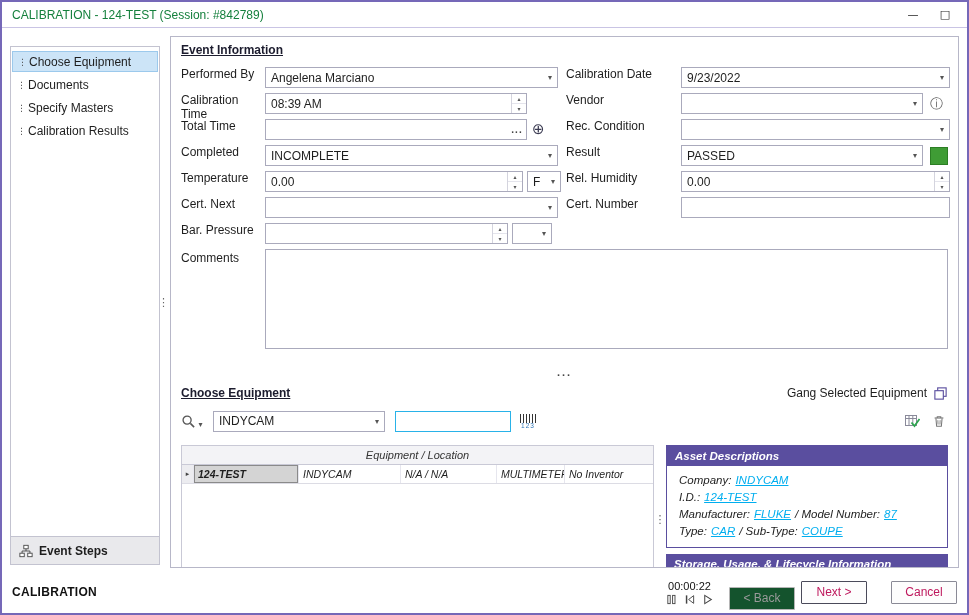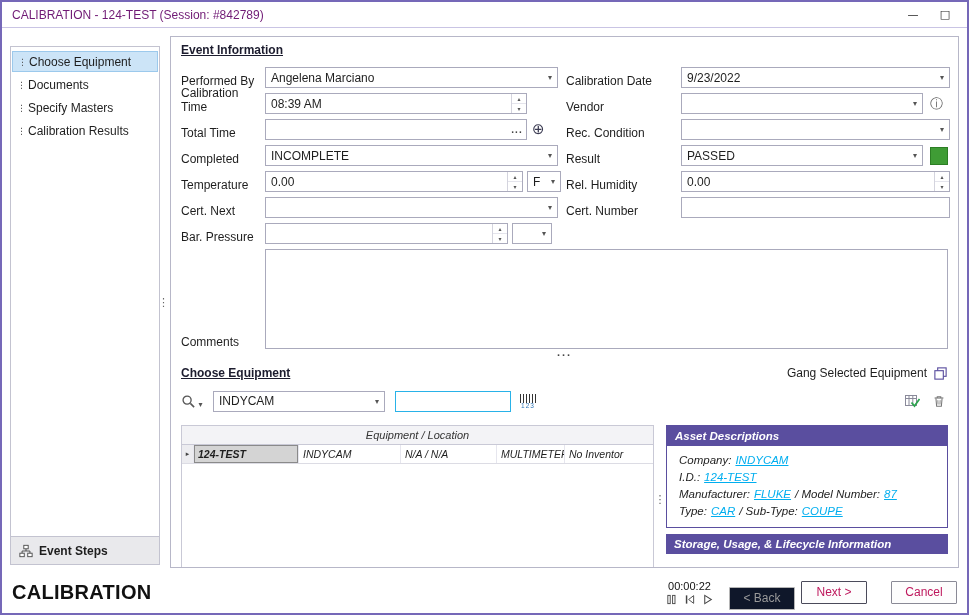--- a/index.html
+++ b/index.html
@@ -17,21 +17,21 @@
     background: #fff; position: relative;
   }
   
   .titlebar {
     height: 26px; flex: none;
     display: flex; align-items: center;
     padding: 0 6px 0 10px;
     border-bottom: 1px solid #c9c4e4;
     background: #fff;
   }
-  .titlebar .title { font-size: 12px; color: #701a75; }
+  .titlebar .title { font-size: 12px; color: #15803d; }
   .spacer { flex: 1; }
   .win-btn {
     width: 32px; height: 22px; display: flex; align-items: center; justify-content: center;
     font-size: 11px; color: #222; cursor: pointer; font-family: "DejaVu Sans", sans-serif;
   }
   
   .middle { flex: 1; position: relative; background: #fff; }
   .sidebar {
     position: absolute; left: 8px; top: 18px; bottom: 6px; width: 150px;
     border: 1px solid #c3c3d0; background: #fff;
@@ -56,22 +56,22 @@
   .main {
     position: absolute; left: 168px; right: 8px; top: 8px; bottom: 3px;
     border: 1px solid #b7b7c8; background: #fff;
     padding: 6px 10px 4px 10px; overflow: hidden;
   }
   .sec-title {
     font-weight: bold; text-decoration: underline; color: #1c1c2e; font-size: 12px;
   }
   .ei-head { height: 16px; margin-bottom: 8px; }
   
-  .frow { display: flex; align-items: flex-end; height: 21px; margin-bottom: 5px; }
-  .frow.tall { height: auto; align-items: flex-end; margin-bottom: 0; }
+  .frow { display: flex; align-items: flex-start; height: 21px; margin-bottom: 5px; }
+  .frow.tall { height: auto; align-items: flex-start; margin-bottom: 20px; }
   .flabel { width: 84px; flex: none; }
   .lf { width: 301px; flex: none; display: flex; align-items: center; }
   .rlabel { width: 115px; flex: none; }
   .rf { width: 269px; flex: none; display: flex; align-items: center; }
   .ctrl {
     height: 21px; border: 1px solid #aaaabc; background: #fff;
     display: flex; align-items: center; padding-left: 5px; font-size: 12px;
   }
   .combo-val { flex: 1; min-width: 0; overflow: hidden; white-space: nowrap; }
   .dd { width: 14px; flex: none; text-align: center; color: #555; font-size: 8px; font-family: "DejaVu Sans", sans-serif; }
@@ -125,31 +125,31 @@
   }
   .panel-body { padding: 6px 10px 7px 12px; font-size: 11.5px; line-height: 17px; }
   .a-label { margin-right: 4px; text-align: right; }
   .link { color: #00aeef; text-decoration: underline; cursor: pointer; margin-right: 4px; }
   .storage-head { margin-top: 6px; }
   
   .footer {
     height: 42px; flex: none; display: flex; align-items: center;
     padding: 0 10px; background: #fff;
   }
-  .event-type { font-size: 20px; font-weight: bold; color: #111; letter-spacing: 0.3px; }
+  .event-type { font-size: 12px; font-weight: bold; color: #111; letter-spacing: 0.3px; }
   .timer-block { display: flex; flex-direction: column; align-items: center; margin-right: 16px; }
   .timer { font-size: 11px; color: #111; }
   .media { display: flex; gap: 7px; margin-top: 2px; }
   .media .icon { cursor: pointer; }
   .btn {
     min-width: 66px; height: 23px; font-size: 12px; font-family: inherit;
     background: #fdfdfd; border: 1px solid #8a8a96; color: #be185d;
     cursor: pointer; padding: 0 8px; border-radius: 1px;
   }
-  .btn.disabled { background: #0f172a; border-color: #b5b5b5; color: #9a9a9a; margin-top: 12px; }
+  .btn.disabled { background: #14532d; border-color: #b5b5b5; color: #9a9a9a; margin-top: 12px; }
   .btn.primary { border-color: #4a4a5a; margin-left: 6px; }
   .btn.cancel { margin-left: 24px; }
 </style>
 </head>
 <body>
 
 <div class="window">
 
   <div class="titlebar">
     <span class="title">CALIBRATION - 124-TEST (Session: #842789)</span>

